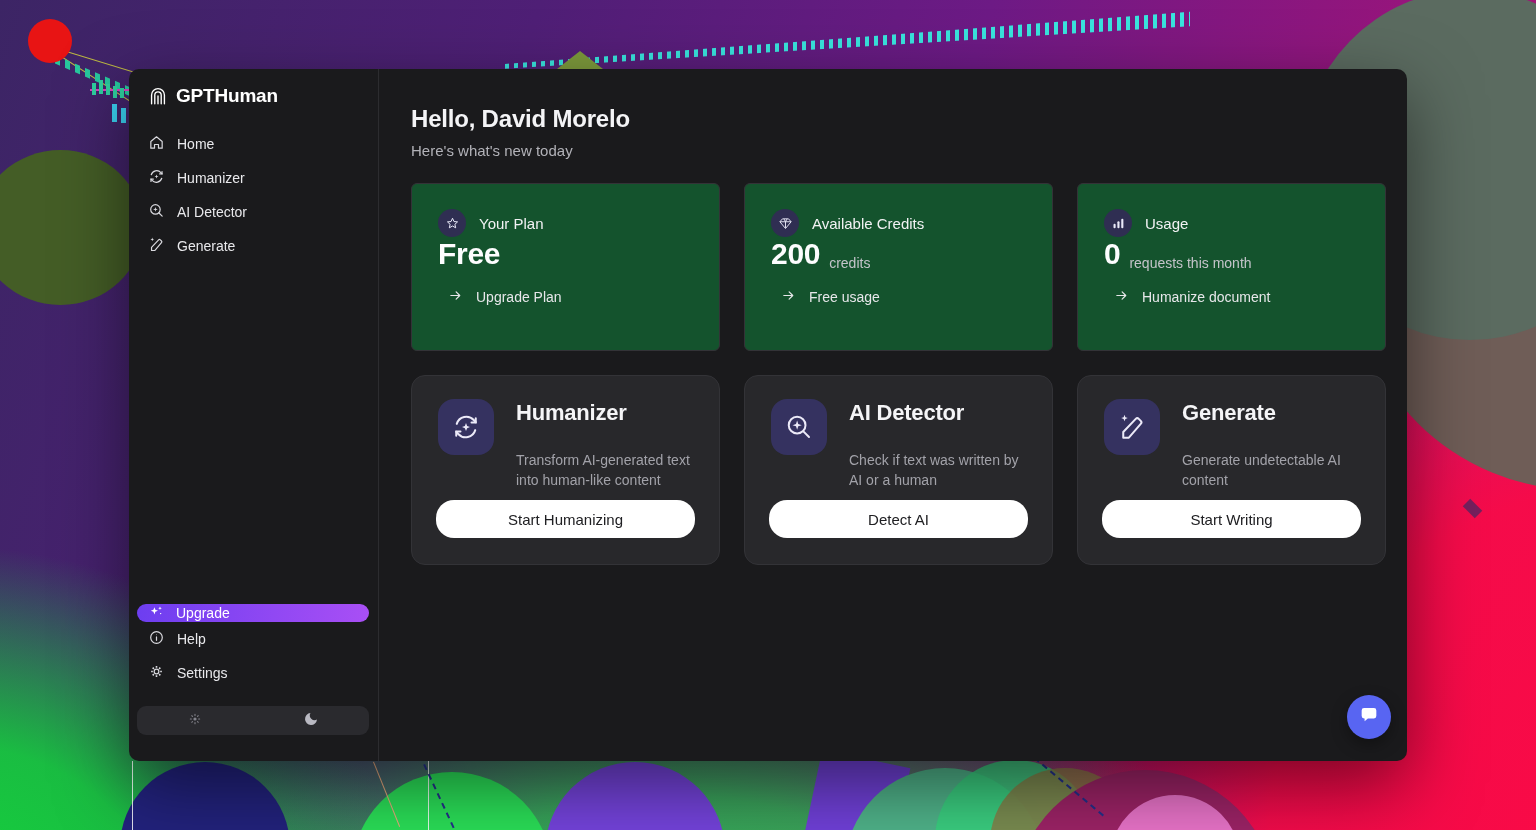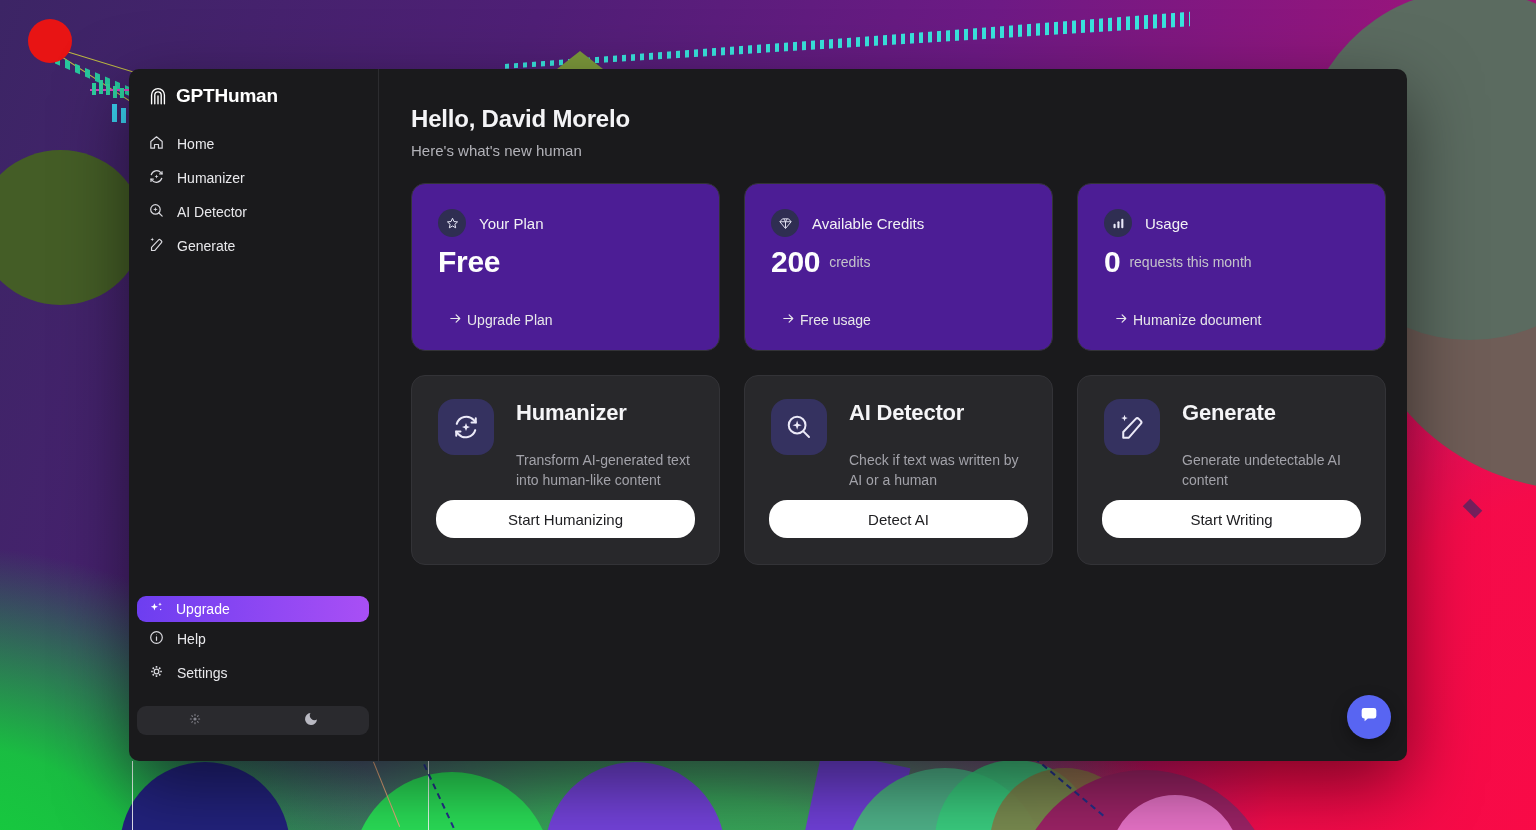--- a/index.html
+++ b/index.html
@@ -62,39 +62,39 @@
   .window { position:absolute; left:129px; top:69px; width:1278px; height:692px;
       background:#1a1a1c; border-radius:10px; display:flex; overflow:hidden;
       box-shadow:0 24px 70px rgba(0,0,0,.5); z-index:5; }
   .sidebar { position:relative; width:250px; flex:0 0 250px; border-right:1px solid #2c2c2f; }
   .logo-row { display:flex; align-items:flex-start; gap:7px; padding:16px 18px 10px 18px; }
   .logo-text { color:#fff; font-size:19px; font-weight:700; letter-spacing:-.2px; }
   .nav { margin-top:6px; padding:0 12px; }
   .nav-item { display:flex; align-items:center; gap:12px; height:34px; padding:0 7px; border-radius:8px; color:#e9e9ec; font-size:14px; font-weight:500; cursor:pointer; }
   .nav-item svg { flex:0 0 auto; }
   .sidebar-footer { position:absolute; left:8px; right:9px; bottom:26px; }
-  .upgrade-btn { display:flex; align-items:center; gap:12px; height:26px; padding:0 11px; border-radius:9px;
+  .upgrade-btn { display:flex; align-items:center; gap:12px; height:18px; padding:0 11px; border-radius:9px;
       background:linear-gradient(90deg,#6d3ef0 0%,#a94ff5 100%); color:#fff; font-size:14px; font-weight:500; cursor:pointer; }
   .foot-item { display:flex; align-items:center; gap:12px; height:34px; padding:0 11px; color:#e9e9ec; font-size:14px; font-weight:500; cursor:pointer; }
   .theme-toggle { margin-top:16px; height:29px; border-radius:9px; background:#2a2a2e; display:flex; cursor:pointer; }
   .theme-half { flex:1; display:flex; align-items:center; justify-content:center; }
 
   .main { flex:1; padding:36px 21px 0 32px; }
   .greeting { color:#f4f4f6; font-size:24px; font-weight:600; letter-spacing:-.2px; }
   .subtitle { margin-top:9px; color:#b2b2b8; font-size:15px; }
 
   .cards-row { display:grid; grid-template-columns:repeat(3,1fr); gap:24px; margin-top:24px; }
-  .stat-card { position:relative; height:168px; background:#4c1d95; border:1px solid #333337; border-radius:14px; padding:25px 26px; }
+  .stat-card { position:relative; height:168px; background:#14532d; border:1px solid #333337; border-radius:6px; padding:25px 26px; }
   .stat-head { display:flex; align-items:center; gap:13px; }
   .icon-circle { width:28px; height:28px; border-radius:50%; background:#2f2e52; display:flex; align-items:center; justify-content:center; color:#e9e9f8; }
   .stat-title { color:#f2f2f4; font-size:15px; font-weight:500; }
-  .stat-value-row { margin-top:8px; display:flex; align-items:center; gap:9px; }
+  .stat-value-row { margin-top:0; display:flex; align-items:flex-end; gap:9px; }
   .stat-value { color:#fdfdfe; font-size:30px; font-weight:700; letter-spacing:-.3px; }
   .stat-unit { color:#c4c4ca; font-size:14px; }
-  .stat-link { margin-top:32px; margin-left:10px; display:flex; align-items:center; gap:4px; color:#e7e7ea; font-size:14px; font-weight:500; cursor:pointer; width:max-content; }
+  .stat-link { margin-top:17px; margin-left:10px; display:flex; align-items:center; gap:13px; color:#e7e7ea; font-size:14px; font-weight:500; cursor:pointer; width:max-content; }
 
   .action-card { position:relative; height:190px; background:#28282b; border:1px solid #333337; border-radius:14px; padding:23px 26px; }
   .action-head { display:flex; gap:22px; }
   .icon-tile { width:56px; height:56px; flex:0 0 56px; border-radius:16px; background:#353260; display:flex; align-items:center; justify-content:center; color:#eceaf8; }
   .action-title { color:#f5f5f7; font-size:22px; font-weight:700; letter-spacing:-.2px; margin-top:1px; }
   .action-desc { margin-top:24px; color:#a2a2a9; font-size:14px; line-height:20px; max-width:180px; }
   .action-btn { position:absolute; left:24px; right:24px; bottom:26px; height:38px; border-radius:18px; background:#fff; border:none;
       color:#202023; font-size:15px; font-weight:500; font-family:"Liberation Sans",sans-serif; cursor:pointer; }
 
   .chat-fab { position:absolute; left:1347px; top:695px; width:44px; height:44px; border-radius:50%; background:#5865f2;
@@ -243,21 +243,21 @@
                 <path d="M21 12.8A9 9 0 1 1 11.2 3a7.2 7.2 0 0 0 9.8 9.8z"></path>
               </svg>
             </span>
           </div>
         </div>
       </div>
     </aside>
 
     <main class="main">
       <h1 class="greeting">Hello, David Morelo</h1>
-      <div class="subtitle">Here's what's new human</div>
+      <div class="subtitle">Here's what's new today</div>
 
       <div class="cards-row">
         <div class="stat-card">
           <div class="stat-head">
             <span class="icon-circle">
               <svg width="15" height="15" viewBox="0 0 24 24" fill="none" stroke="#e9e9f8" stroke-width="1.6" stroke-linejoin="round">
                 <path d="M12 3.6l2.4 5.3 5.7.5-4.3 3.9 1.3 5.6L12 16l-5.1 2.9 1.3-5.6-4.3-3.9 5.7-.5z"></path>
               </svg>
             </span>
             <span class="stat-title">Your Plan</span>

